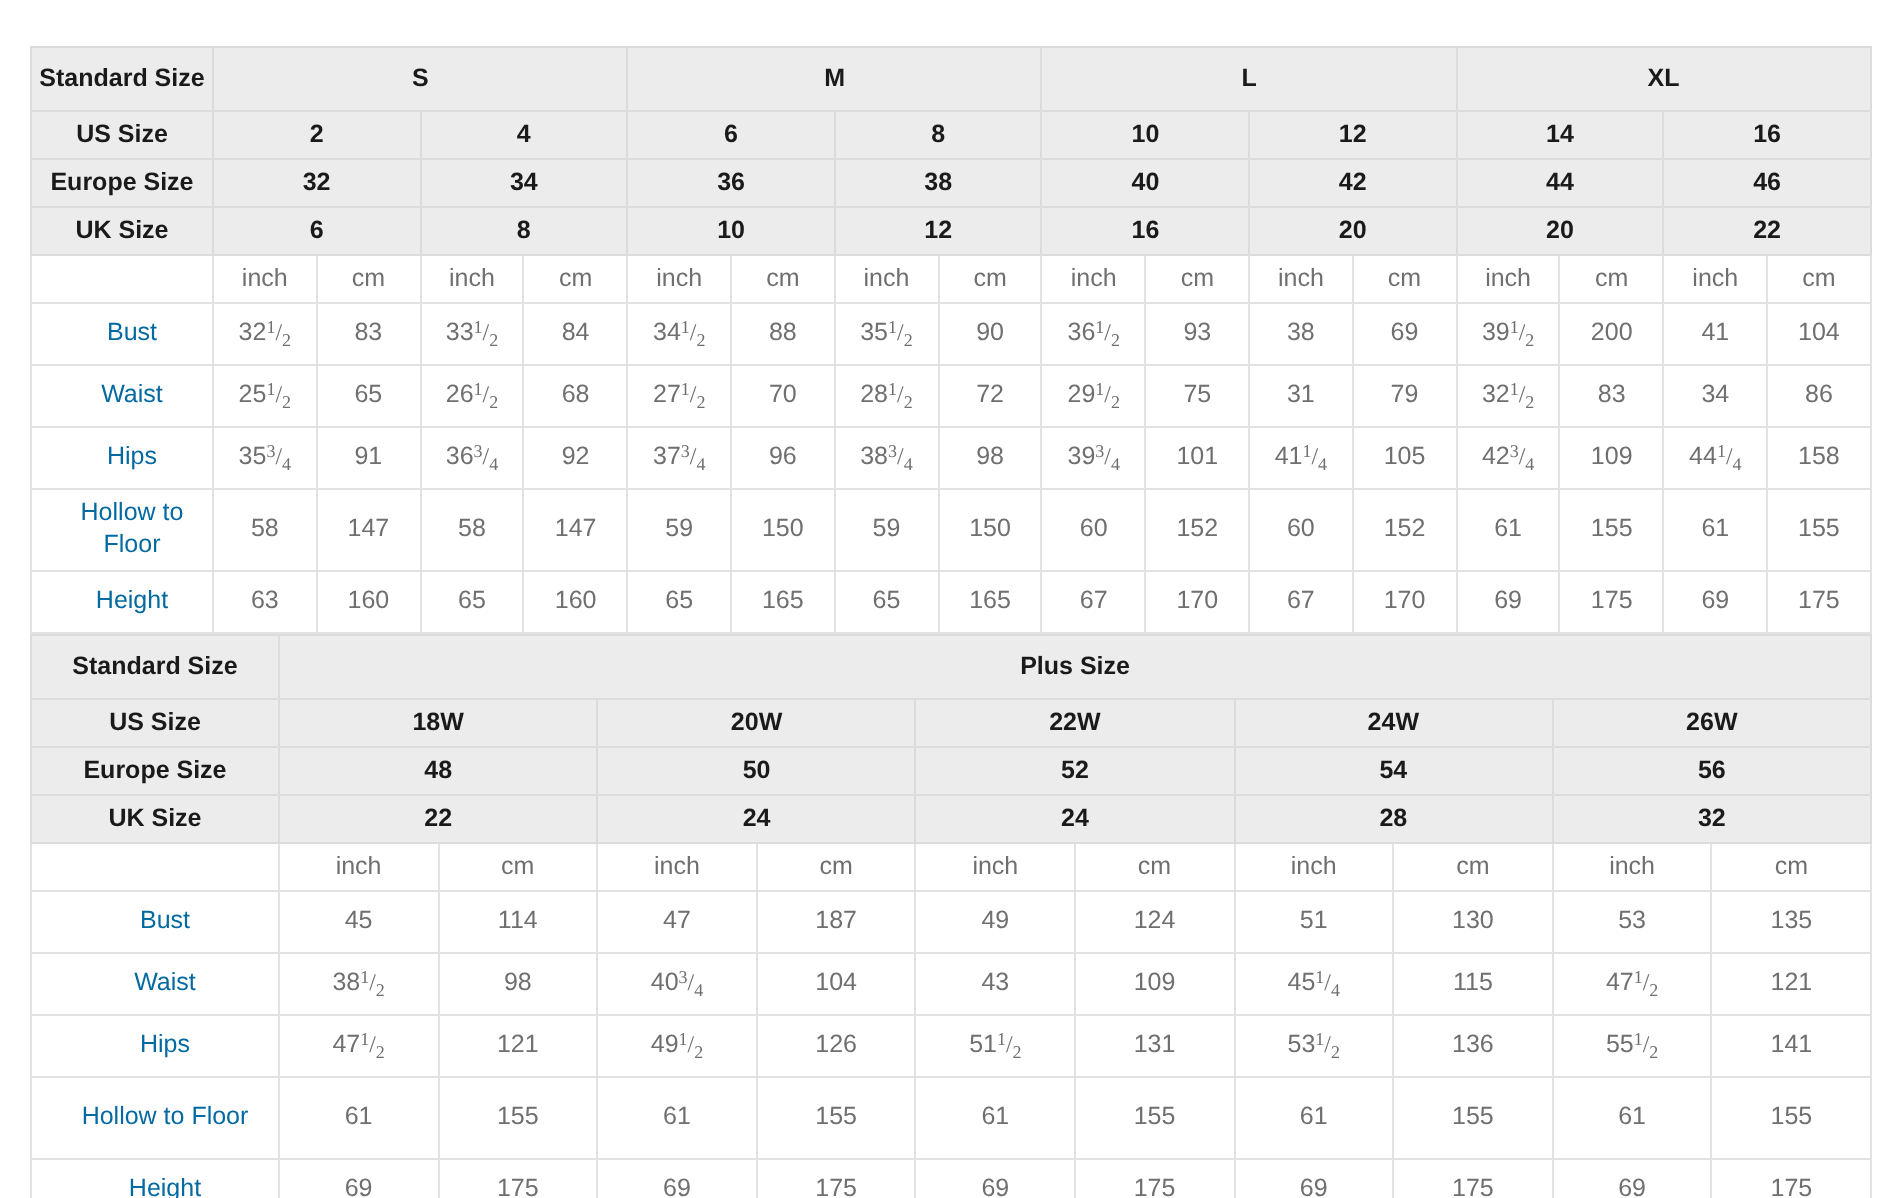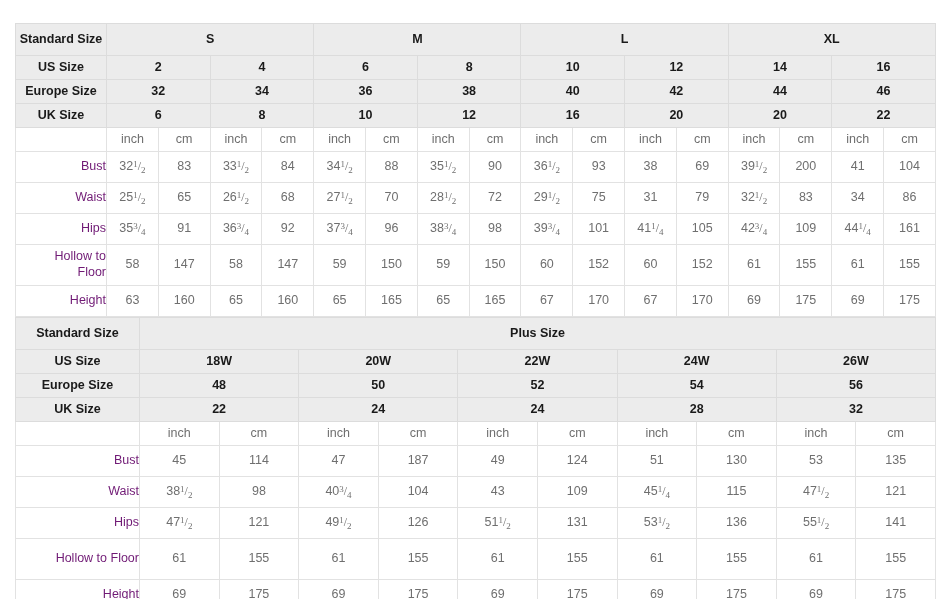--- a/index.html
+++ b/index.html
@@ -38,23 +38,23 @@
   }
   
   table.sz td.hd {
     background: #ececec;
     color: #1a1a1a;
     font-weight: bold;
     border: 1px solid #dcdcdc;
   }
   
   table.sz td.rowlab {
-    text-align: right;
+    text-align: center;
     padding-left: 10px;
-    color: #701a75;
+    color: #0369a1;
     font-weight: normal;
   }
   td.unit {
     color: #9a9a9a;
     font-size: 12.5px;
   }
   tr.r-sizehdr td { height: 31px; }
   tr.r-us td, tr.r-eu td, tr.r-uk td { height: 23px; }
   tr.r-unit td { height: 23px; }
   tr.r-meas td { height: 30px; }
@@ -200,21 +200,21 @@
           <td>96</td>
           <td>38<span class="frac"><sup>3</sup><span class="sl">/</span><sub>4</sub></span></td>
           <td>98</td>
           <td>39<span class="frac"><sup>3</sup><span class="sl">/</span><sub>4</sub></span></td>
           <td>101</td>
           <td>41<span class="frac"><sup>1</sup><span class="sl">/</span><sub>4</sub></span></td>
           <td>105</td>
           <td>42<span class="frac"><sup>3</sup><span class="sl">/</span><sub>4</sub></span></td>
           <td>109</td>
           <td>44<span class="frac"><sup>1</sup><span class="sl">/</span><sub>4</sub></span></td>
-          <td>161</td>
+          <td>158</td>
         </tr>
         <tr class="r-tall">
           <td class="rowlab">Hollow to Floor</td>
           <td>58</td>
           <td>147</td>
           <td>58</td>
           <td>147</td>
           <td>59</td>
           <td>150</td>
           <td>59</td>

